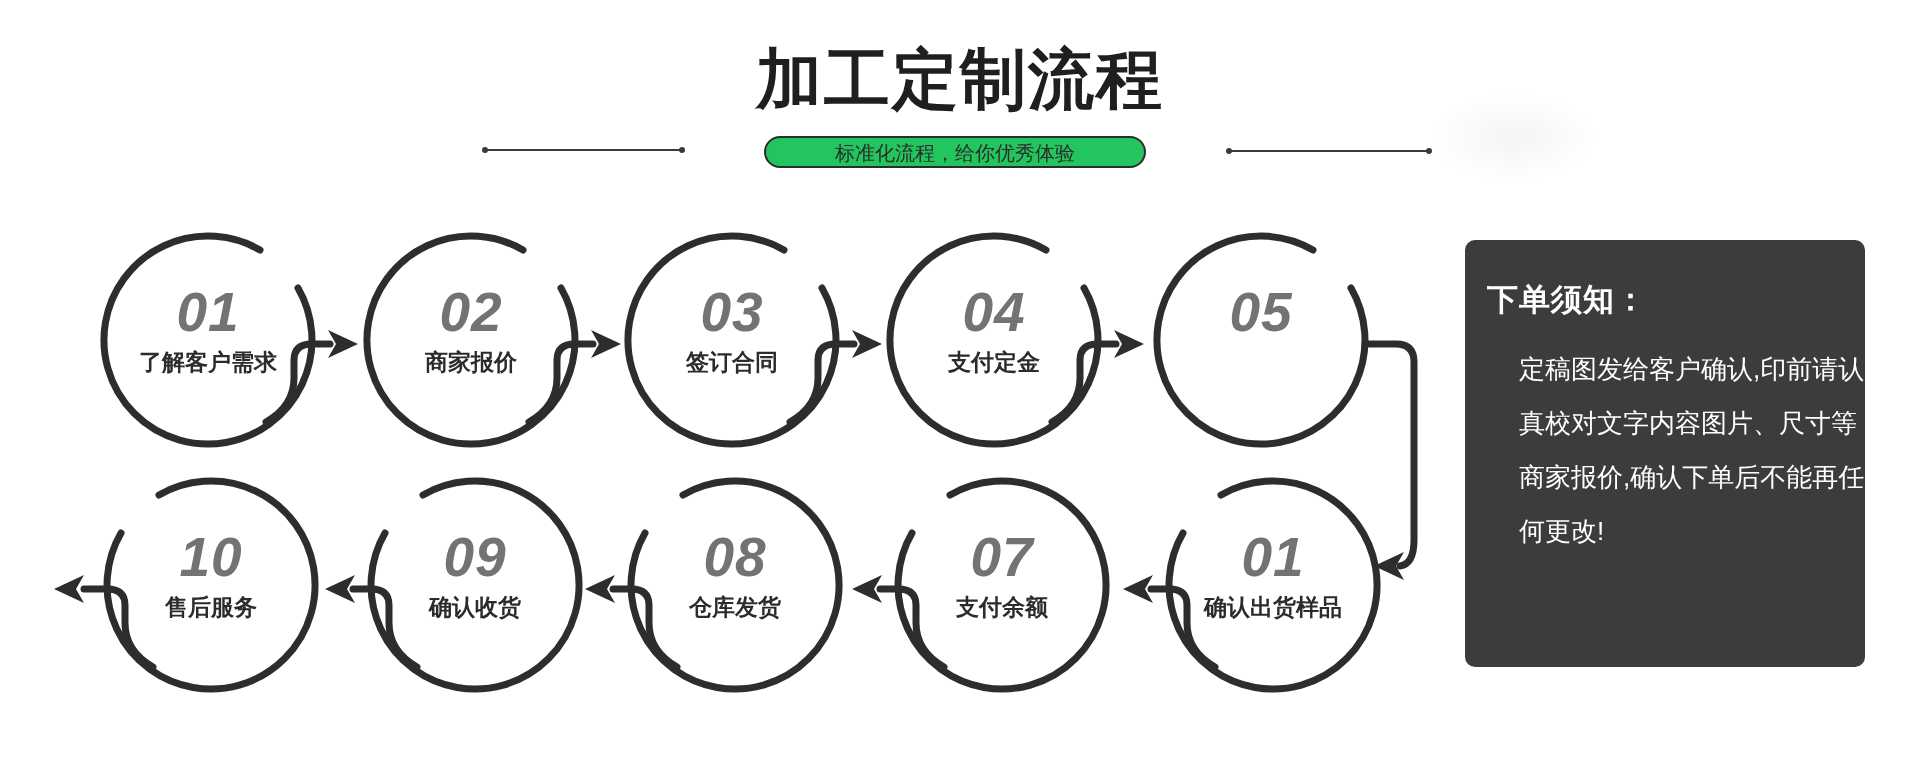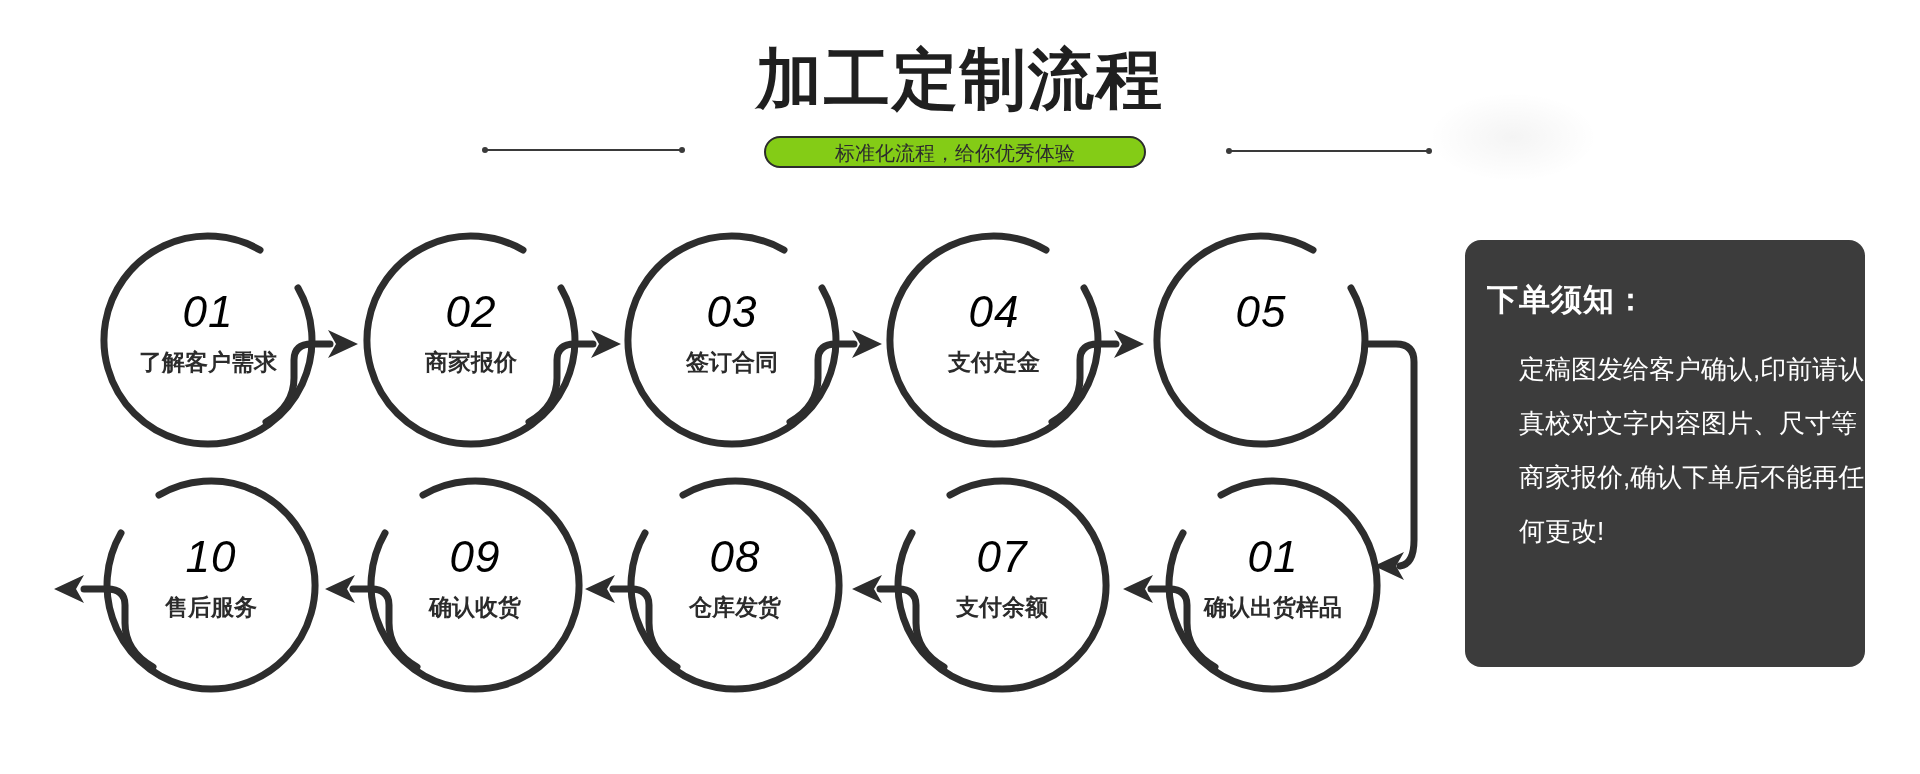--- a/index.html
+++ b/index.html
@@ -6,51 +6,51 @@
   body{font-family:"Liberation Sans","DejaVu Sans",sans-serif;}
   .stage{position:relative;width:1920px;height:774px;background:#fff;overflow:hidden;}
 
   .page-title{
     position:absolute;left:0;top:38px;width:1920px;height:82px;line-height:82px;
     text-align:center;font-size:66px;font-weight:900;color:#1f1f1f;letter-spacing:2px;
   }
   .subtitle-pill{
     position:absolute;left:764px;top:136px;width:382px;height:32px;line-height:30px;
     border:2px solid #2c2c2c;border-radius:18px;box-sizing:border-box;
-    text-align:center;font-size:20px;color:#2c2c2c;background:#84cc16;
+    text-align:center;font-size:20px;color:#2c2c2c;background:#22c55e;
   }
   .deco-line{position:absolute;height:2px;background:#3a3a3a;}
   .deco-line .dot{
     position:absolute;top:-2px;width:6px;height:6px;border-radius:50%;background:#3a3a3a;
   }
   .deco-line .dot.left{left:-2px;}
   .deco-line .dot.right{right:-2px;}
   .deco-line.l1{left:484px;top:149px;width:199px;}
   .deco-line.l2{left:1228px;top:150px;width:202px;}
 
   .smudge{
     position:absolute;left:1428px;top:92px;width:170px;height:90px;border-radius:50%;
     background:radial-gradient(ellipse at center, rgba(0,0,0,0.045), rgba(0,0,0,0) 70%);
   }
 
   svg.flow{position:absolute;left:0;top:0;}
 
   .step{position:absolute;width:260px;text-align:center;color:#2f2f2f;}
   .step .num{
-    font-size:44px;line-height:56px;font-weight:normal;font-style:italic;color:#000000;
+    font-size:55px;line-height:56px;font-weight:bold;font-style:italic;color:#737373;
     letter-spacing:1px;
   }
   .step .label{
     margin-top:8px;font-size:23px;line-height:28px;font-weight:bold;color:#2b2b2b;
     white-space:nowrap;
   }
 
   .notice{
     position:absolute;left:1465px;top:240px;width:400px;height:427px;box-sizing:border-box;
-    background:#3c3c3c;border-radius:16px;color:#fff;
+    background:#3c3c3c;border-radius:10px;color:#fff;
     padding:42px 18px 0 22px;
   }
   .notice .notice-title{font-size:31px;line-height:36px;font-weight:bold;letter-spacing:1px;}
   .notice .notice-body{margin-top:24px;}
   .notice .notice-line{font-size:26px;height:54px;line-height:54px;white-space:nowrap;margin-left:32px;}
 </style>
 </head>
 <body>
 
 <div class="stage">

